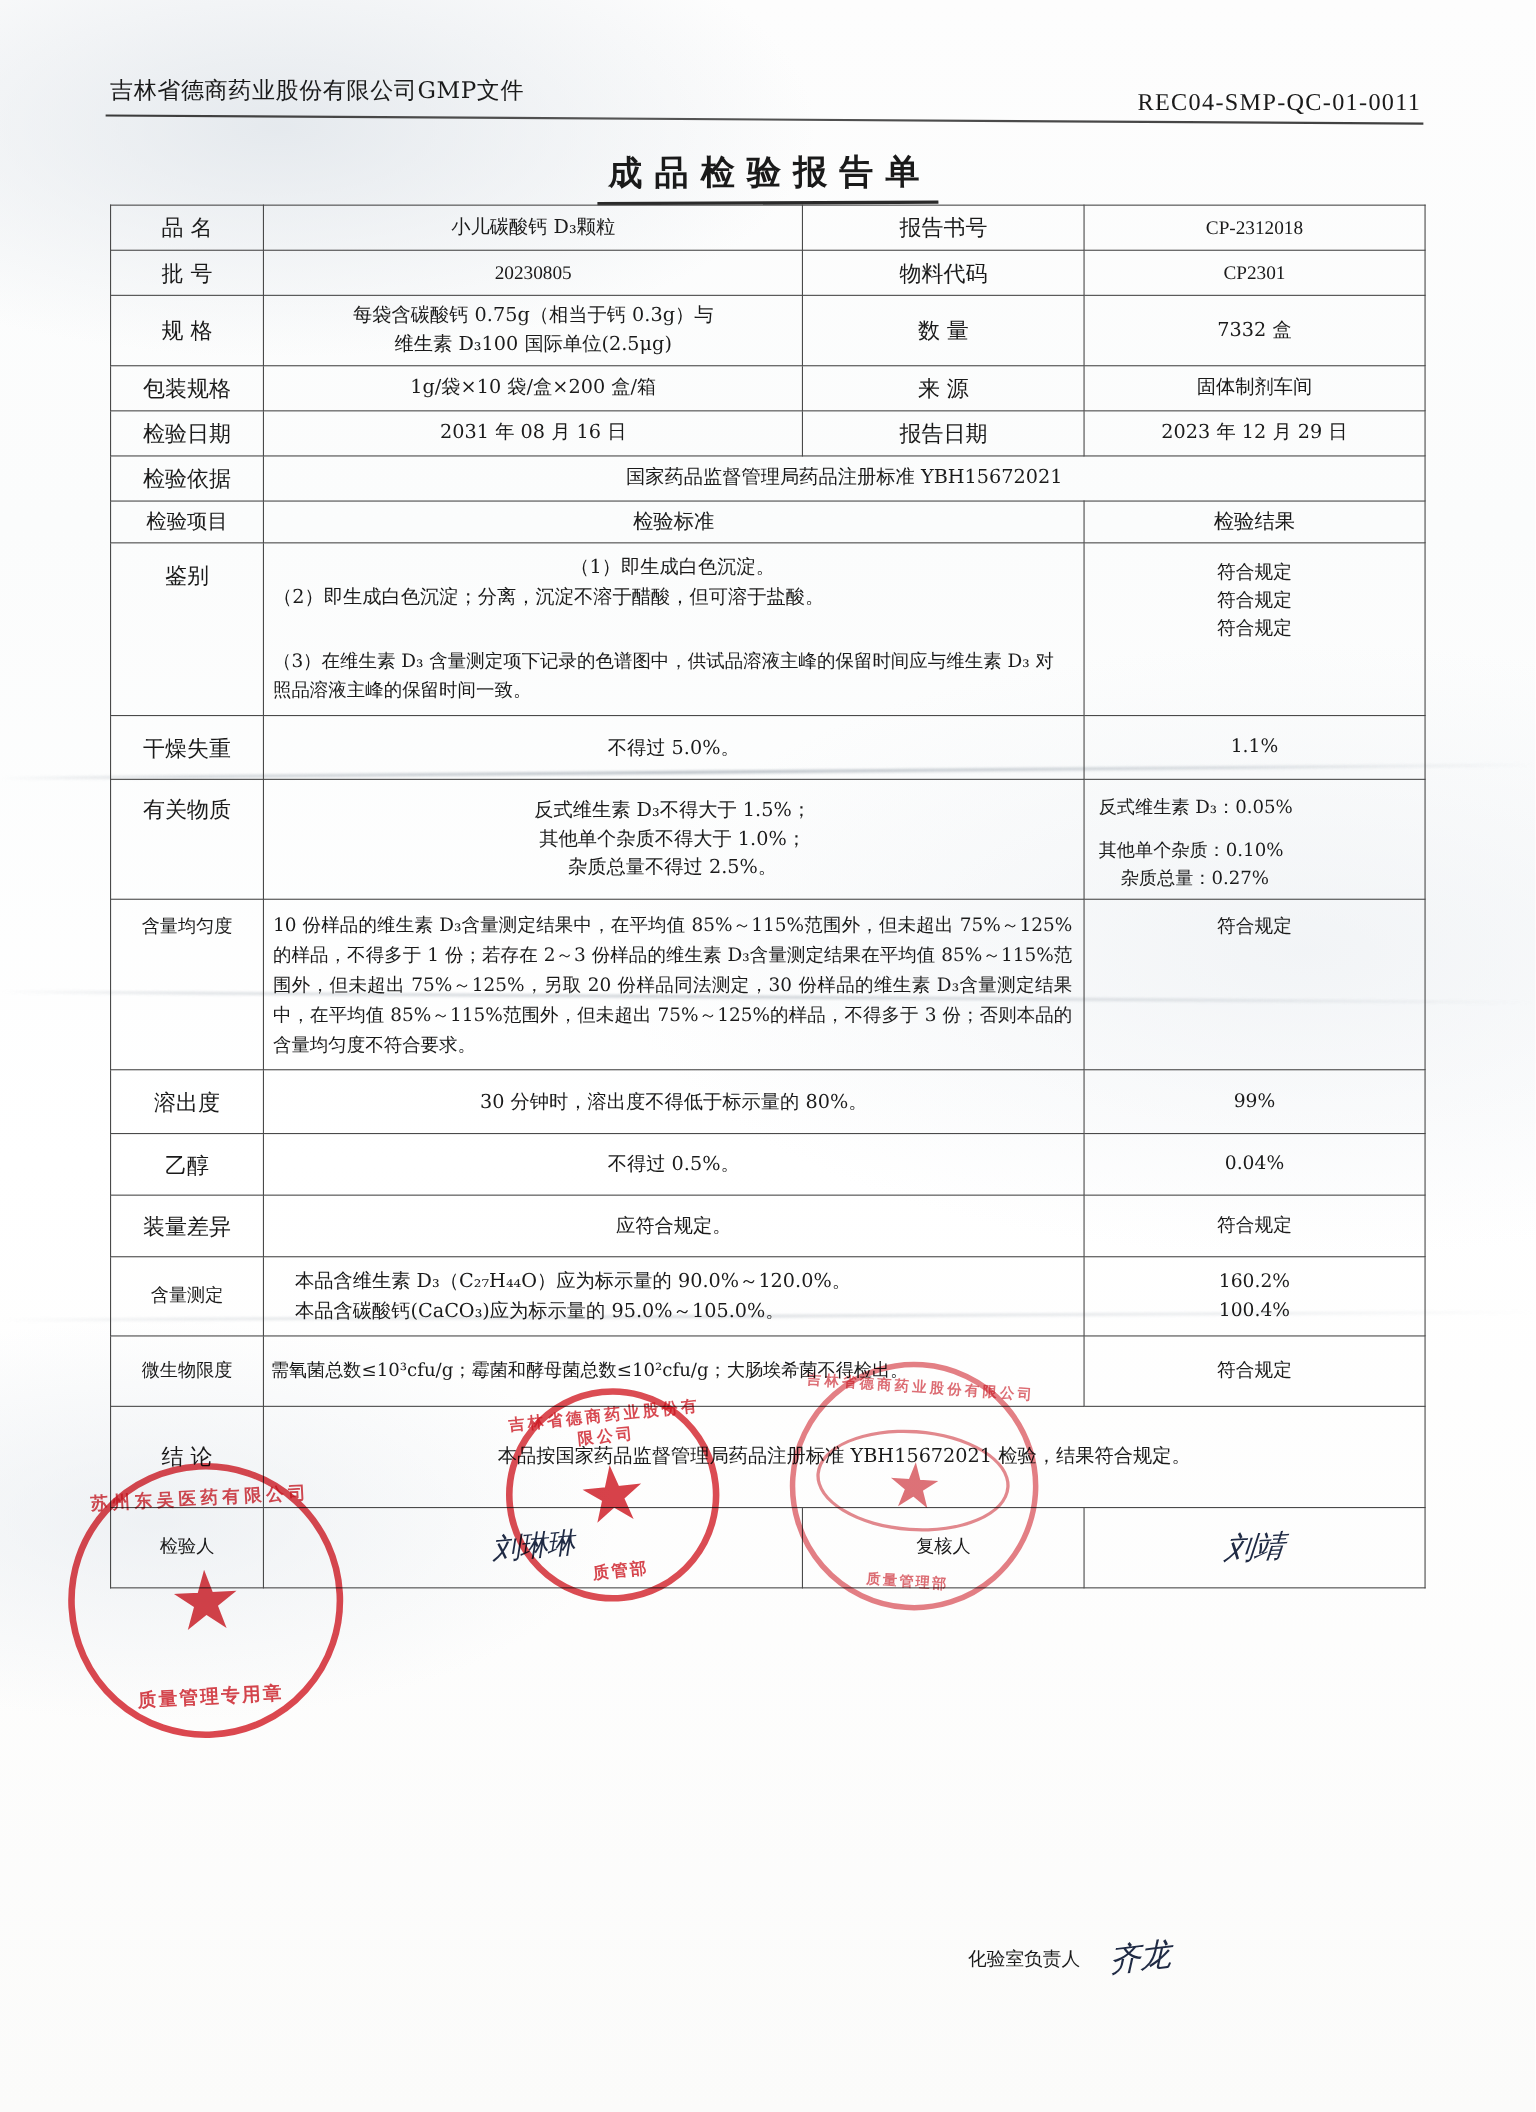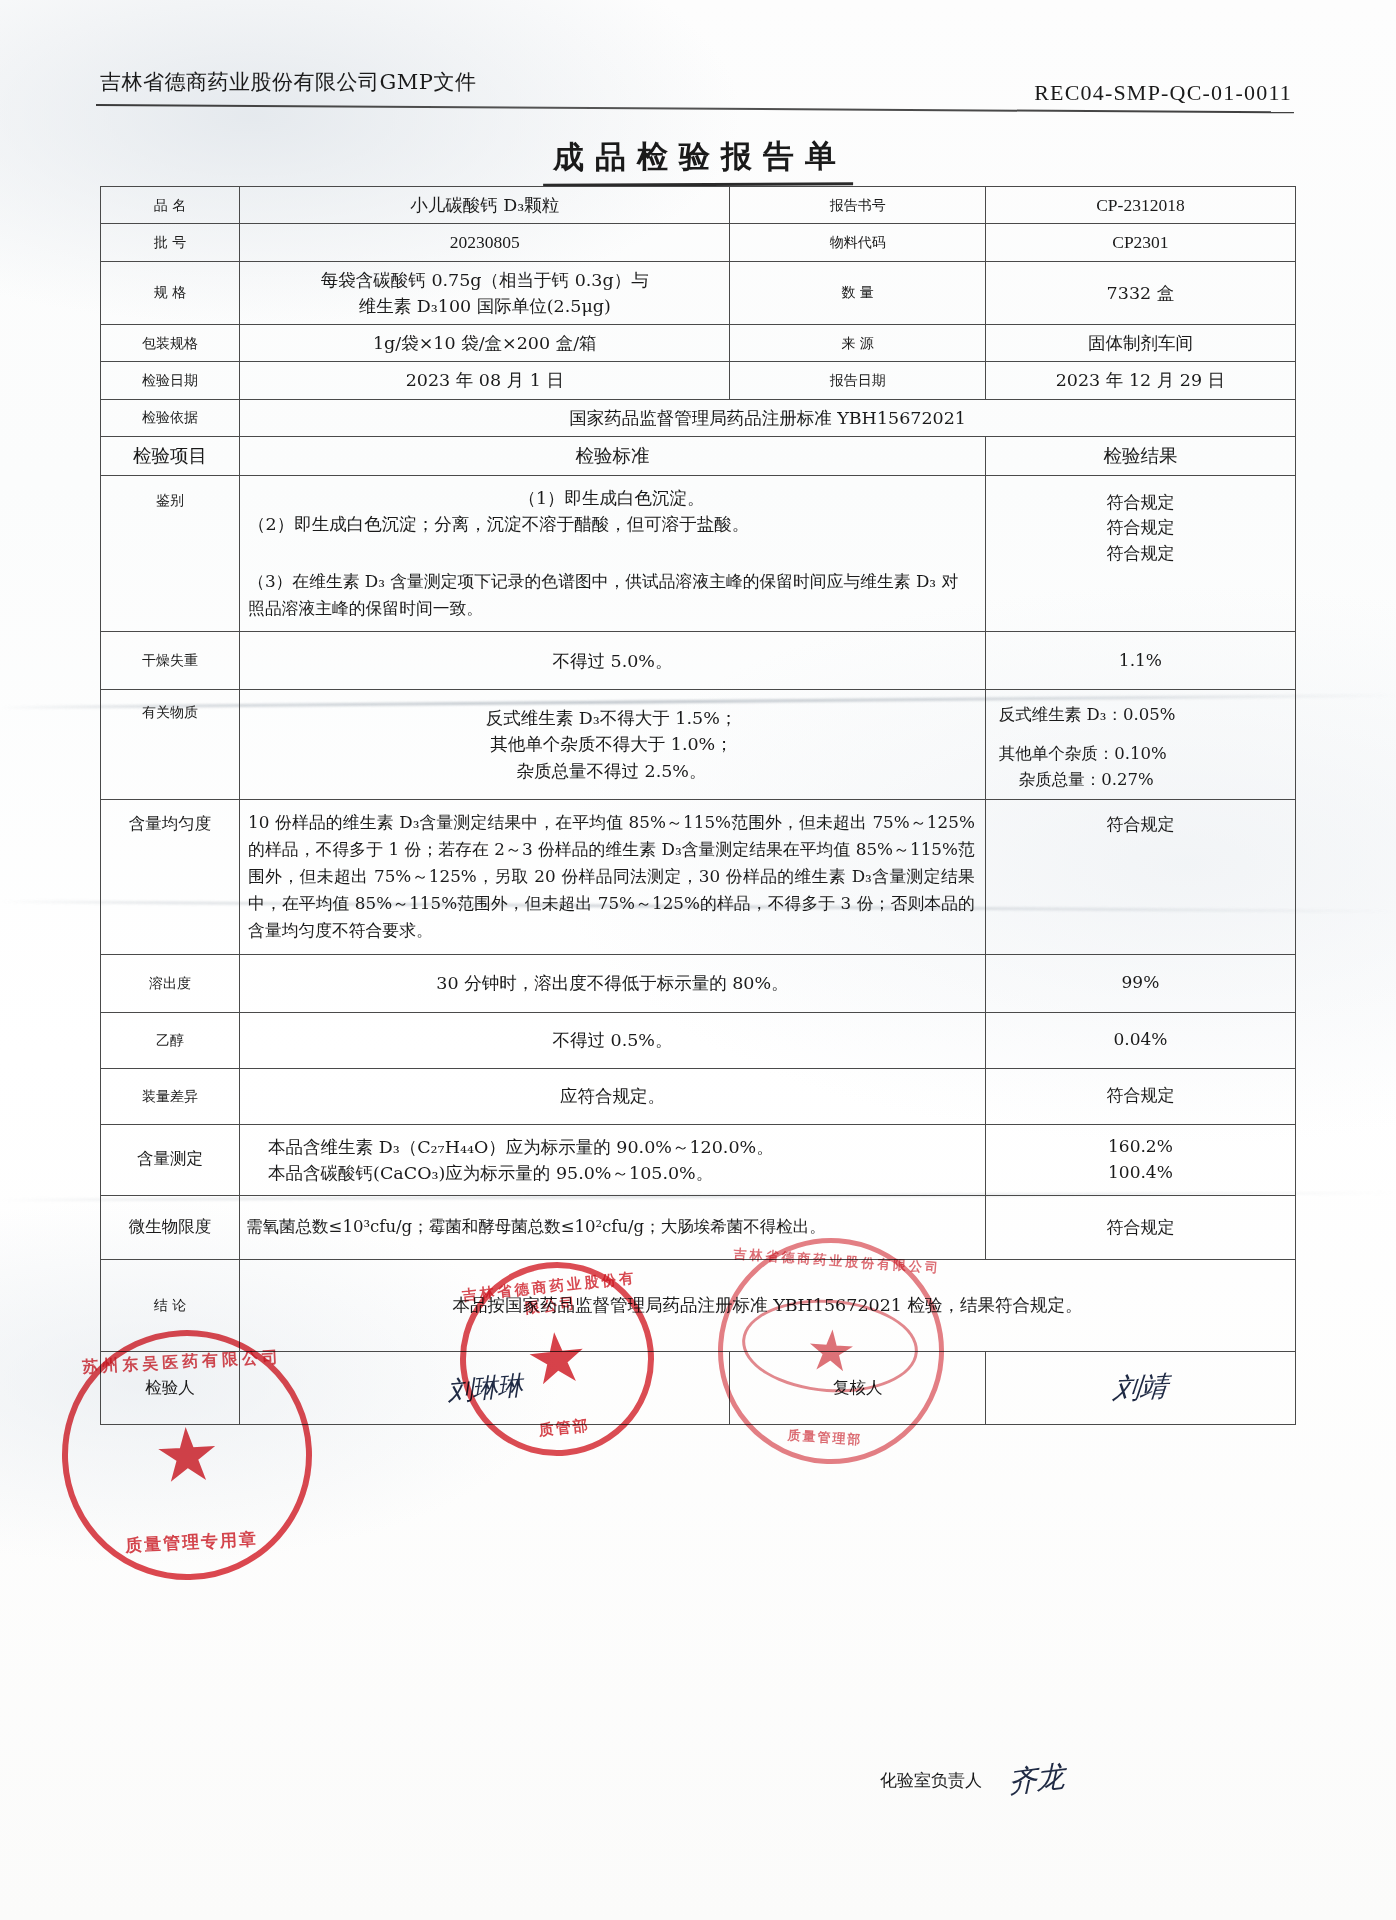--- a/index.html
+++ b/index.html
@@ -65,21 +65,21 @@
     table-layout:fixed;
   }
   table,td{border:1px solid #4a4a4a;}
   td{
     padding:5px 7px;
     font-size:17.5px;
     line-height:1.5;
     vertical-align:middle;
     font-family:"DejaVu Serif",serif;
   }
-  .lbl{text-align:center;font-size:14px;letter-spacing:0px;}
+  .lbl{text-align:center;font-size:20px;letter-spacing:0px;}
   .ctr{text-align:center;}
   .small{font-size:16.5px;}
   .num{font-family:"Liberation Serif",serif;}
   .hdr-cell{text-align:center;font-size:18.5px;}
   .res{text-align:center;font-size:17px;}
   .res-left{font-size:16.5px;line-height:1.6;}
 
   .c1{width:122px;}
   .c2{width:430px;}
   .c3{width:224px;}
@@ -213,21 +213,21 @@
 
       <tr>
         <td class="lbl">包装规格</td>
         <td class="ctr">1g/袋×10 袋/盒×200 盒/箱</td>
         <td class="lbl">来    源</td>
         <td class="ctr">固体制剂车间</td>
       </tr>
 
       <tr>
         <td class="lbl">检验日期</td>
-        <td class="ctr">2023 年 08 月 1 日</td>
+        <td class="ctr">2031 年 08 月 16 日</td>
         <td class="lbl">报告日期</td>
         <td class="ctr">2023 年 12 月 29 日</td>
       </tr>
 
       <tr>
         <td class="lbl">检验依据</td>
         <td class="ctr" colspan="3">国家药品监督管理局药品注册标准 YBH15672021</td>
       </tr>
 
       <tr>

